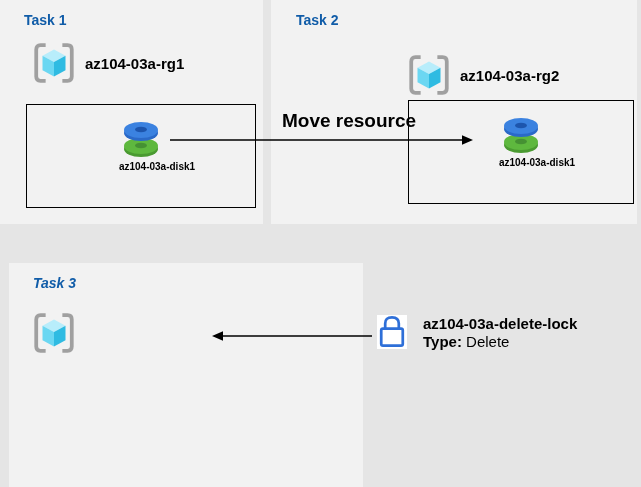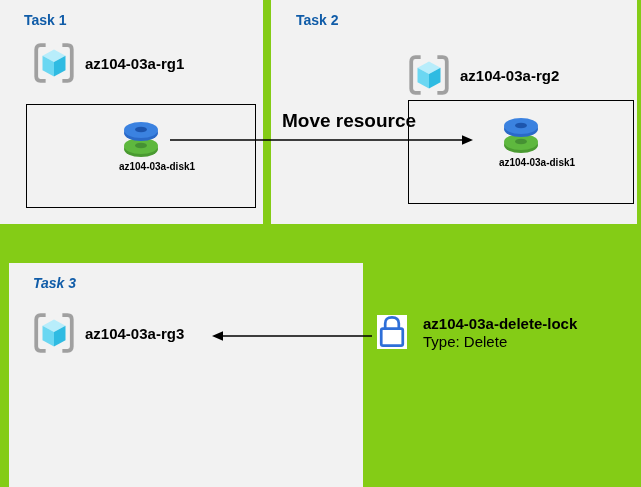--- a/index.html
+++ b/index.html
@@ -1,17 +1,17 @@
 <!DOCTYPE html>
 <html><head>
 <meta charset="utf-8">
 <style>
   html,body { margin:0; padding:0; background:#ffffff; }
   .canvas {
-    position:relative; width:641px; height:487px; background:#84cc16;
+    position:relative; width:641px; height:487px; background:#e5e5e5;
     font-family:"Liberation Sans", sans-serif; color:#000000; overflow:hidden;
   }
   .panel { position:absolute; background:#f2f2f2; }
   .panel-1 { left:0px;   top:0px;   width:263px; height:224px; }
   .panel-2 { left:271px; top:0px;   width:366px; height:224px; }
   .panel-3 { left:9px;   top:263px; width:354px; height:224px; }
 
   .task-title {
     position:absolute; font-size:14px; font-weight:bold; color:#105ca8;
     white-space:nowrap;
@@ -46,21 +46,21 @@
   }
   .move-label {
     position:absolute; left:282px; top:110px; font-size:19px; font-weight:bold;
     white-space:nowrap;
   }
 
   .lock-group { position:absolute; left:377px; top:315px; display:flex; gap:16px; }
   .lock-icon-box { width:30px; height:34px; background:#ffffff; }
   .lock-text { font-size:15px; line-height:18px; white-space:nowrap; }
   .lock-name { font-weight:bold; }
-  .lock-type-label { font-weight:normal; }
+  .lock-type-label { font-weight:bold; }
 </style>
 </head>
 <body>
 
 <div class="canvas">
 
   <div class="panel panel-1"></div>
   <div class="panel panel-2"></div>
   <div class="panel panel-3"></div>
 
@@ -97,21 +97,20 @@
   <div class="rg-row rg-3">
     <span>
       <svg width="46" height="42" viewBox="0 0 44 40">
         <path d="M 14 3 L 9 3 Q 5 3 5 7 L 5 33 Q 5 37 9 37 L 14 37" stroke="#a0a0a0" stroke-width="3.6" fill="none"></path>
         <path d="M 30 3 L 35 3 Q 39 3 39 7 L 39 33 Q 39 37 35 37 L 30 37" stroke="#a0a0a0" stroke-width="3.6" fill="none"></path>
         <polygon points="22,7 33,13 22,19 11,13" fill="#b8edfb"></polygon>
         <polygon points="11,13 22,19 22,33 11,27" fill="#6bd7f2"></polygon>
         <polygon points="33,13 22,19 22,33 33,27" fill="#2fbbe2"></polygon>
       </svg>
     </span>
-    <span class="rg-label">az104-03a-rg3</span>
   </div>
 
   <div class="res-box box-1">
     <div class="disk-icon-wrap">
       <svg width="46" height="42" viewBox="0 0 46 42">
         <ellipse cx="23" cy="31" rx="17" ry="8" fill="#4a9a31"></ellipse>
         <ellipse cx="23" cy="28" rx="17" ry="8" fill="#5eb83e"></ellipse>
         <ellipse cx="23" cy="27.5" rx="6" ry="2.8" fill="#459133"></ellipse>
         <ellipse cx="23" cy="15" rx="17" ry="8" fill="#2a69c8"></ellipse>
         <ellipse cx="23" cy="12" rx="17" ry="8" fill="#3b82e0"></ellipse>

